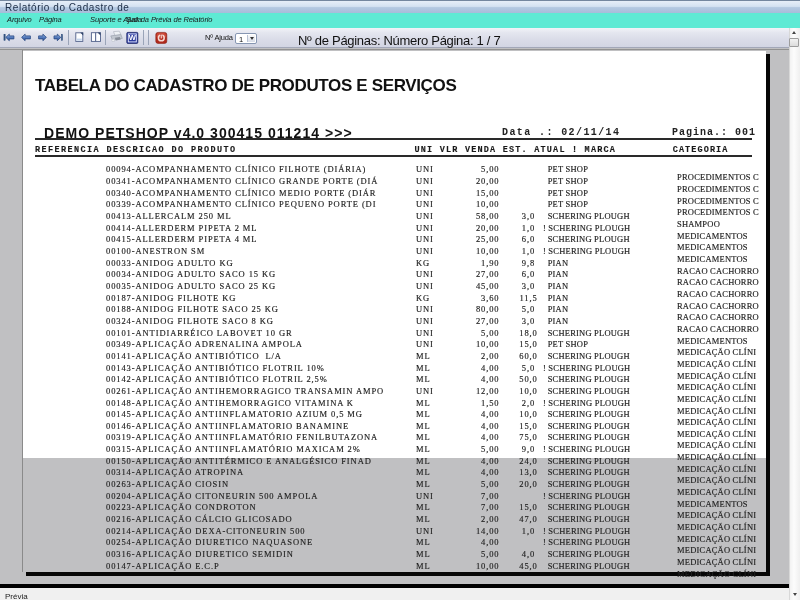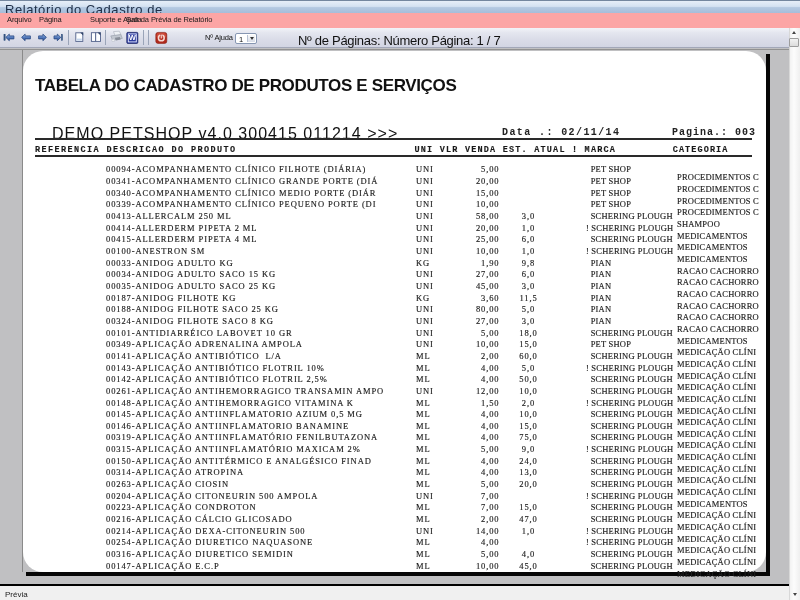--- a/index.html
+++ b/index.html
@@ -1,51 +1,51 @@
 <!DOCTYPE html>
 <html><head><meta charset="utf-8">
 <style>
 html,body{margin:0;padding:0;}
 body{width:800px;height:600px;position:relative;overflow:hidden;background:#c0c0c2;font-family:"Liberation Sans",sans-serif;}
 .abs{position:absolute;}
 #titlebar{left:0;top:0;width:800px;height:13px;background:linear-gradient(#e6eef8 0%,#d4e2f2 45%,#b4c9e2 55%,#a6bdda 100%);border-top:1px solid #74879f;box-sizing:border-box;}
-#titletext{left:5px;top:1.8px;font-size:13px;letter-spacing:0.55px;color:#20314a;}
-#menubar{left:0;top:13px;width:800px;height:15px;background:#fca5a5;}
+#titletext{left:5px;top:1.8px;font-size:10px;letter-spacing:0.55px;color:#20314a;}
+#menubar{left:0;top:13px;width:800px;height:15px;background:#5eead4;font-style:italic;}
 .menu{position:absolute;top:2px;font-size:7.5px;letter-spacing:-0.12px;color:#1a1a1a;}
 #toolbar{left:0;top:28px;width:800px;height:20px;background:linear-gradient(#f2f3f8 0%,#e4e6ef 25%,#dadce8 60%,#d2d5e3 100%);border-bottom:1px solid #a2a7b8;box-sizing:border-box;}
 .tsep{position:absolute;top:30px;width:1px;height:15px;background:#9aa4b8;}
 #panelline{left:0;top:49.2px;width:800px;height:1.2px;background:#919191;}
-#page{left:23px;top:51px;width:743px;height:521px;background:#ffffff;border-radius:20px;}
+#page{left:23px;top:51px;width:743px;height:407px;background:#ffffff;}
 #shadowR{left:766px;top:54px;width:4px;height:522px;background:#060606;}
 #shadowB{left:26px;top:572px;width:744px;height:4px;background:#060606;}
-#statusbar{left:0;top:584px;width:800px;height:16px;background:#f0f0f0;border-top:2px solid #000000;box-sizing:border-box;}
+#statusbar{left:0;top:584px;width:800px;height:16px;background:#f0f0f0;border-top:4px solid #000000;box-sizing:border-box;}
 #previa{left:5px;top:4px;font-size:8px;color:#222;}
 
 #sbtrack{left:789px;top:28px;width:11px;height:572px;background:linear-gradient(90deg,#f2f2f2,#fcfcfc 40%,#efefef);border-left:1px solid #d8d8d8;box-sizing:border-box;}
 #sbup{left:788px;top:28px;width:12px;height:10px;}
 #sbthumb{left:789px;top:38px;width:10px;height:9px;background:linear-gradient(#f2f2f2,#dcdcdc);border:1px solid #9d9d9d;border-radius:1px;box-sizing:border-box;}
 #sbdown{left:788px;top:588px;width:12px;height:10px;}
 .sarr{width:0;height:0;position:absolute;}
 
 #rtitle{left:12px;top:24.8px;font-size:17px;font-weight:bold;color:#111;letter-spacing:-0.35px;white-space:nowrap;}
-#demo{left:29px;top:74px;font-size:16px;font-weight:normal;letter-spacing:1.03px;color:#111;white-space:nowrap;}
+#demo{left:21px;top:74px;font-size:14px;font-weight:bold;letter-spacing:1.03px;color:#111;white-space:nowrap;}
 #rdata{left:479px;top:75.5px;font-size:10px;font-weight:bold;font-family:"Liberation Mono",monospace;letter-spacing:1.4px;color:#222;white-space:nowrap;}
 #rpag{left:649px;top:75.5px;font-size:10px;font-weight:bold;font-family:"Liberation Mono",monospace;letter-spacing:1.0px;color:#222;white-space:nowrap;}
 #rule1{left:12px;top:87.3px;width:717px;height:1.5px;background:#2a2a2a;}
 #rule2{left:12px;top:104.4px;width:717px;height:1.9px;background:#2a2a2a;}
 .hdr{font-size:8.5px;font-weight:bold;font-family:"Liberation Mono",monospace;color:#1a1a1a;-webkit-text-stroke:0.12px #1a1a1a;white-space:nowrap;}
 #hdr1{left:12px;top:93.6px;letter-spacing:1.4px;}
 #hdr2{left:391.5px;top:93.6px;letter-spacing:1.2px;}
 #hdr3{left:649.7px;top:93.6px;letter-spacing:1.1px;}
 .col{position:absolute;font-family:Liberation Serif, serif;font-size:8.5px;color:#222;-webkit-text-stroke:0.15px #222;line-height:11.657px;white-space:nowrap;}
 #cdesc{left:83px;top:113.4px;letter-spacing:0.9px;}
 #cuni{left:393px;top:113.4px;letter-spacing:0.9px;}
 #cprice{left:413px;top:113.4px;width:63.5px;text-align:right;letter-spacing:0.9px;}
 #cstock{left:474px;top:113.4px;width:63px;text-align:center;letter-spacing:0.9px;}
-#cmarca{left:563px;top:113.4px;letter-spacing:0.2px;}
+#cmarca{left:520px;top:113.4px;letter-spacing:0.2px;}
 #ccat{left:654px;top:113.4px;letter-spacing:0.2px;margin-top:8px;}
 </style></head>
 <body>
 <div class="abs" id="titlebar"></div>
 <div class="abs" id="titletext">Relatório do Cadastro de</div>
 <div class="abs" id="menubar">
   <span class="menu" style="left:7px;">Arquivo</span>
   <span class="menu" style="left:39px;">Página</span>
   <span class="menu" style="left:60px;padding-left:30px;">Suporte e Ajuda</span>
   <span class="menu" style="left:126px;">Sair da Prévia de Relatório</span>
@@ -105,21 +105,21 @@
 <div class="tsep" style="left:142.5px;"></div>
 <div class="tsep" style="left:147.5px;"></div>
 <div class="abs" id="panelline"></div>
 <div class="abs" style="left:21.6px;top:50.4px;width:1.4px;height:521.6px;background:#8a8a8a;"></div>
 <div class="abs" id="shadowR"></div>
 <div class="abs" id="shadowB"></div>
 <div class="abs" id="page">
   <div class="abs" id="rtitle">TABELA DO CADASTRO DE PRODUTOS E SERVIÇOS</div>
   <div class="abs" id="demo">DEMO PETSHOP v4.0 300415 011214 &gt;&gt;&gt;</div>
   <div class="abs" id="rdata">Data .: 02/11/14</div>
-  <div class="abs" id="rpag">Pagina.: 003</div>
+  <div class="abs" id="rpag">Pagina.: 001</div>
   <div class="abs" id="rule1"></div>
   <div class="abs" id="rule2"></div>
   <div class="abs hdr" id="hdr1">REFERENCIA DESCRICAO DO PRODUTO</div>
   <div class="abs hdr" id="hdr2">UNI VLR VENDA EST. ATUAL ! MARCA</div>
   <div class="abs hdr" id="hdr3">CATEGORIA</div>
   <div class="col" id="cdesc">00094-ACOMPANHAMENTO CLÍNICO FILHOTE (DIÁRIA)<br>00341-ACOMPANHAMENTO CLÍNICO GRANDE PORTE (DIÁ<br>00340-ACOMPANHAMENTO CLÍNICO MEDIO PORTE (DIÁR<br>00339-ACOMPANHAMENTO CLÍNICO PEQUENO PORTE (DI<br>00413-ALLERCALM 250 ML<br>00414-ALLERDERM PIPETA 2 ML<br>00415-ALLERDERM PIPETA 4 ML<br>00100-ANESTRON SM<br>00033-ANIDOG ADULTO KG<br>00034-ANIDOG ADULTO SACO 15 KG<br>00035-ANIDOG ADULTO SACO 25 KG<br>00187-ANIDOG FILHOTE KG<br>00188-ANIDOG FILHOTE SACO 25 KG<br>00324-ANIDOG FILHOTE SACO 8 KG<br>00101-ANTIDIARRÉICO LABOVET 10 GR<br>00349-APLICAÇÃO ADRENALINA AMPOLA<br>00141-APLICAÇÃO ANTIBIÓTICO&nbsp; L/A<br>00143-APLICAÇÃO ANTIBIÓTICO FLOTRIL 10%<br>00142-APLICAÇÃO ANTIBIÓTICO FLOTRIL 2,5%<br>00261-APLICAÇÃO ANTIHEMORRAGICO TRANSAMIN AMPO<br>00148-APLICAÇÃO ANTIHEMORRAGICO VITAMINA K<br>00145-APLICAÇÃO ANTIINFLAMATORIO AZIUM 0,5 MG<br>00146-APLICAÇÃO ANTIINFLAMATORIO BANAMINE<br>00319-APLICAÇÃO ANTIINFLAMATÓRIO FENILBUTAZONA<br>00315-APLICAÇÃO ANTIINFLAMATÓRIO MAXICAM 2%<br>00150-APLICAÇÃO ANTITÉRMICO E ANALGÉSICO FINAD<br>00314-APLICAÇÃO ATROPINA<br>00263-APLICAÇÃO CIOSIN<br>00204-APLICAÇÃO CITONEURIN 500 AMPOLA<br>00223-APLICAÇÃO CONDROTON<br>00216-APLICAÇÃO CÁLCIO GLICOSADO<br>00214-APLICAÇÃO DEXA-CITONEURIN 500<br>00254-APLICAÇÃO DIURETICO NAQUASONE<br>00316-APLICAÇÃO DIURETICO SEMIDIN<br>00147-APLICAÇÃO E.C.P</div>
   <div class="col" id="cuni">UNI<br>UNI<br>UNI<br>UNI<br>UNI<br>UNI<br>UNI<br>UNI<br>KG<br>UNI<br>UNI<br>KG<br>UNI<br>UNI<br>UNI<br>UNI<br>ML<br>ML<br>ML<br>UNI<br>ML<br>ML<br>ML<br>ML<br>ML<br>ML<br>ML<br>ML<br>UNI<br>ML<br>ML<br>UNI<br>ML<br>ML<br>ML</div>
   <div class="col" id="cprice">5,00<br>20,00<br>15,00<br>10,00<br>58,00<br>20,00<br>25,00<br>10,00<br>1,90<br>27,00<br>45,00<br>3,60<br>80,00<br>27,00<br>5,00<br>10,00<br>2,00<br>4,00<br>4,00<br>12,00<br>1,50<br>4,00<br>4,00<br>4,00<br>5,00<br>4,00<br>4,00<br>5,00<br>7,00<br>7,00<br>2,00<br>14,00<br>4,00<br>5,00<br>10,00</div>
   <div class="col" id="cstock">&nbsp;<br>&nbsp;<br>&nbsp;<br>&nbsp;<br>3,0<br>1,0<br>6,0<br>1,0<br>9,8<br>6,0<br>3,0<br>11,5<br>5,0<br>3,0<br>18,0<br>15,0<br>60,0<br>5,0<br>50,0<br>10,0<br>2,0<br>10,0<br>15,0<br>75,0<br>9,0<br>24,0<br>13,0<br>20,0<br>&nbsp;<br>15,0<br>47,0<br>1,0<br>&nbsp;<br>4,0<br>45,0</div>
   <div class="col" id="cmarca">&nbsp;&nbsp;PET SHOP<br>&nbsp;&nbsp;PET SHOP<br>&nbsp;&nbsp;PET SHOP<br>&nbsp;&nbsp;PET SHOP<br>&nbsp;&nbsp;SCHERING PLOUGH<br>!&nbsp;SCHERING PLOUGH<br>&nbsp;&nbsp;SCHERING PLOUGH<br>!&nbsp;SCHERING PLOUGH<br>&nbsp;&nbsp;PIAN<br>&nbsp;&nbsp;PIAN<br>&nbsp;&nbsp;PIAN<br>&nbsp;&nbsp;PIAN<br>&nbsp;&nbsp;PIAN<br>&nbsp;&nbsp;PIAN<br>&nbsp;&nbsp;SCHERING PLOUGH<br>&nbsp;&nbsp;PET SHOP<br>&nbsp;&nbsp;SCHERING PLOUGH<br>!&nbsp;SCHERING PLOUGH<br>&nbsp;&nbsp;SCHERING PLOUGH<br>&nbsp;&nbsp;SCHERING PLOUGH<br>!&nbsp;SCHERING PLOUGH<br>&nbsp;&nbsp;SCHERING PLOUGH<br>&nbsp;&nbsp;SCHERING PLOUGH<br>&nbsp;&nbsp;SCHERING PLOUGH<br>!&nbsp;SCHERING PLOUGH<br>&nbsp;&nbsp;SCHERING PLOUGH<br>&nbsp;&nbsp;SCHERING PLOUGH<br>&nbsp;&nbsp;SCHERING PLOUGH<br>!&nbsp;SCHERING PLOUGH<br>&nbsp;&nbsp;SCHERING PLOUGH<br>&nbsp;&nbsp;SCHERING PLOUGH<br>!&nbsp;SCHERING PLOUGH<br>!&nbsp;SCHERING PLOUGH<br>&nbsp;&nbsp;SCHERING PLOUGH<br>&nbsp;&nbsp;SCHERING PLOUGH</div>

